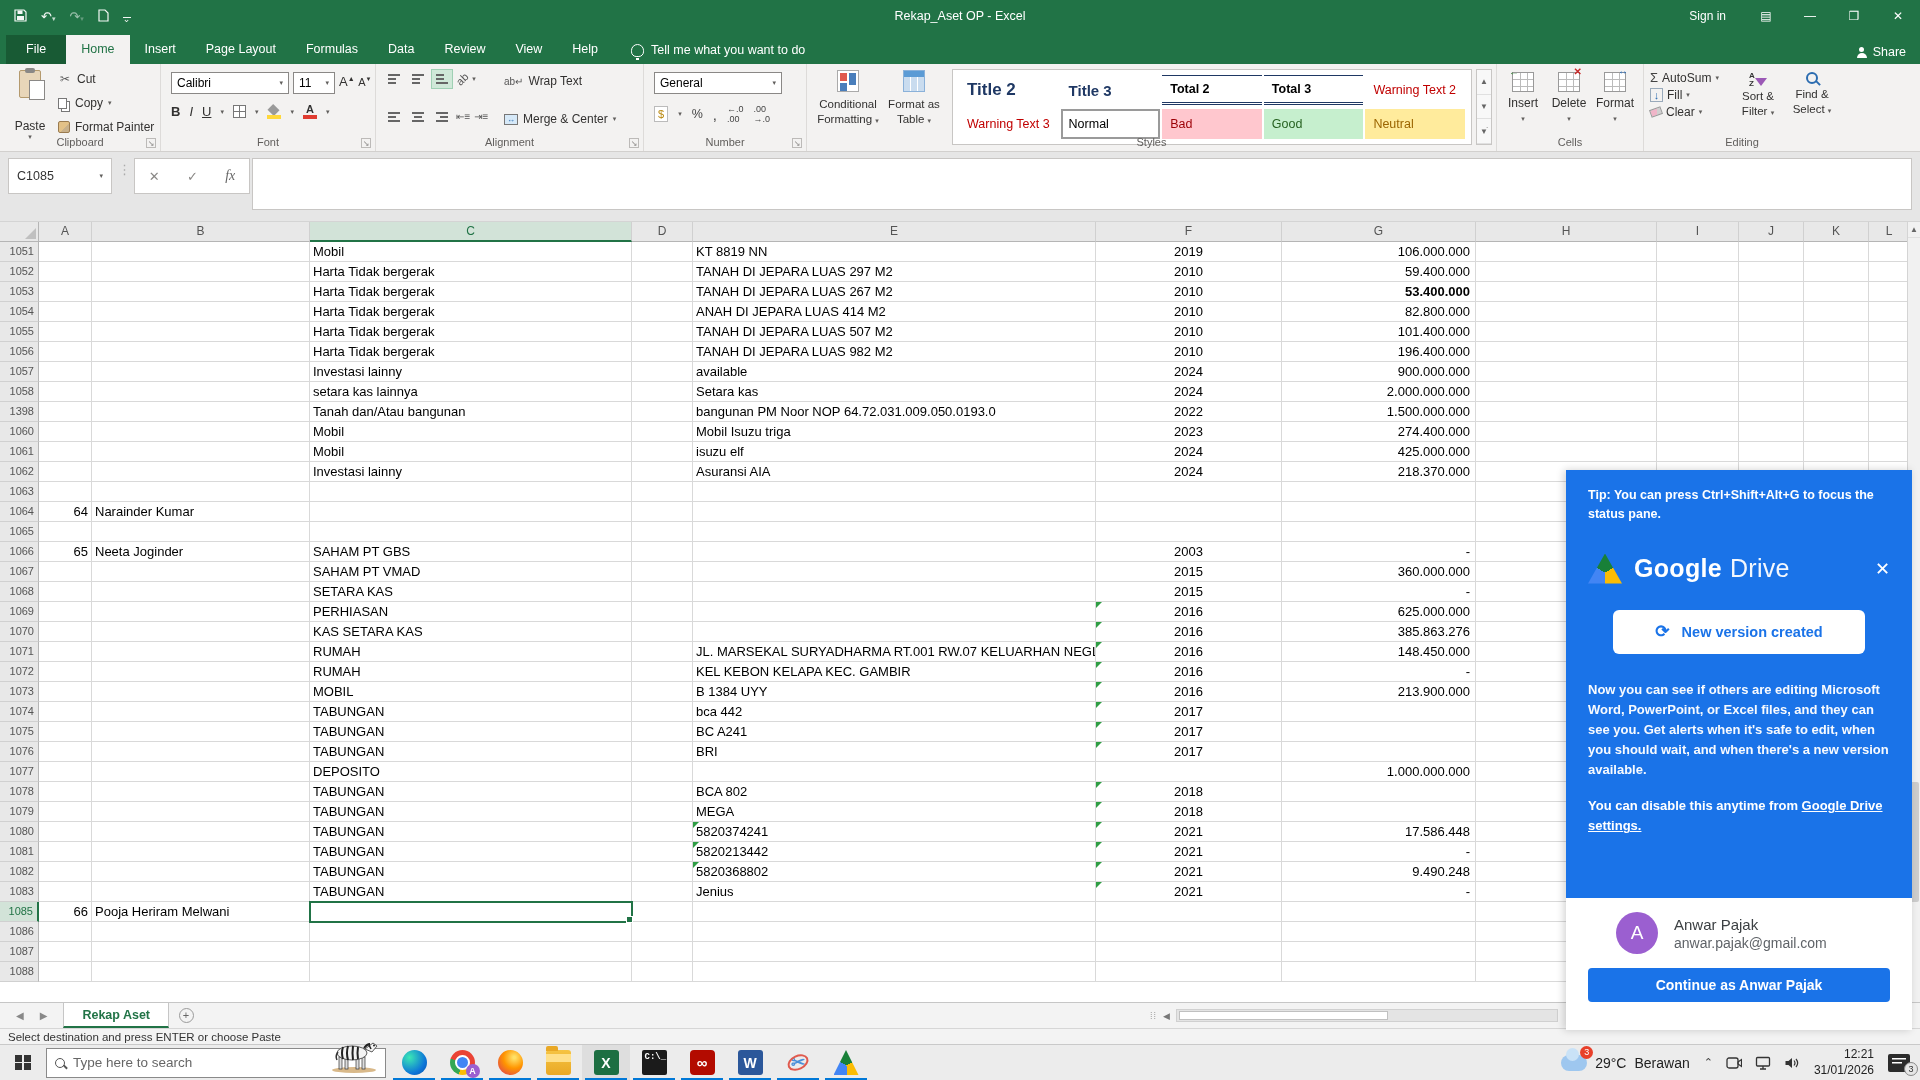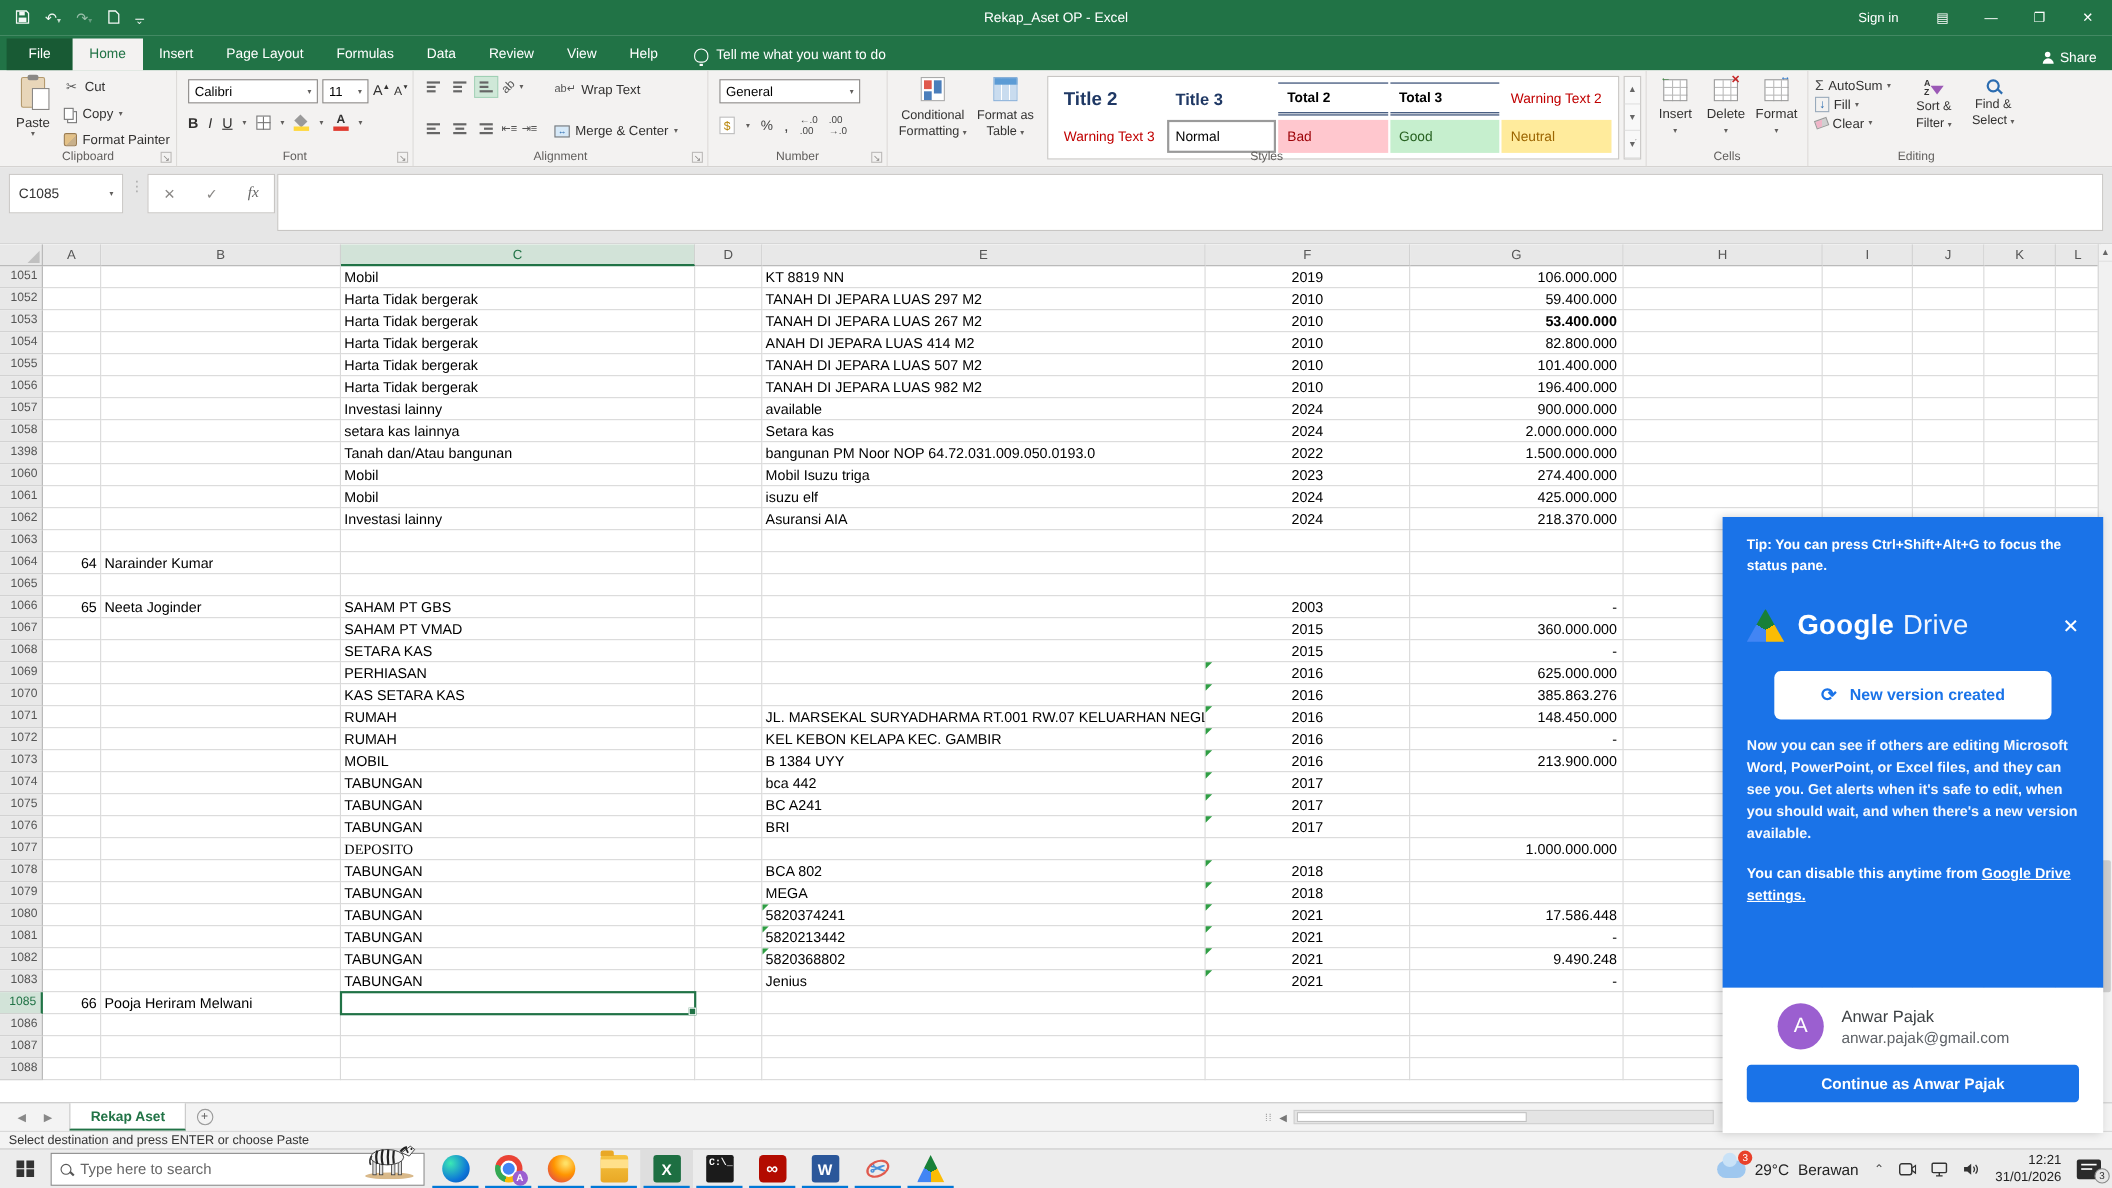--- a/index.html
+++ b/index.html
@@ -223,21 +223,21 @@
   .gd-blue { background:#1a73e8; color:#fff; padding:16px 22px 18px; height:428px; }
   .gd-tip { font-size:12.5px; font-weight:bold; line-height:1.5; }
   .gd-logo-row { display:flex; align-items:center; margin-top:30px; gap:12px; }
   .gd-tri { width:34px; height:30px; clip-path:polygon(50% 0, 100% 100%, 0 100%); background:conic-gradient(from -60deg at 50% 62%, #188038 0 120deg, #fbbc04 120deg 240deg, #4285f4 240deg 360deg); }
   .gd-brand { font-size:25px; letter-spacing:.3px; }
   .gd-brand .g1 { font-weight:bold; } .gd-brand .g2 { font-weight:normal; margin-left:8px; opacity:.95;}
   .gd-close { margin-left:auto; font-size:18px; color:#fff; }
   .gd-verbtn { margin:26px auto 0; width:252px; height:44px; background:#fff; border-radius:6px; display:flex; align-items:center; justify-content:center; gap:12px; color:#1a73e8; font-size:14.5px; font-weight:bold; }
   .gd-refresh { font-size:17px; font-weight:bold; }
   .gd-head { margin-top:34px; font-size:22px; line-height:1.35; font-weight:normal; }
-  .gd-body { margin-top:14px; font-size:13px; font-weight:bold; line-height:1.55; opacity:.97;}
+  .gd-body { margin-top:26px; font-size:13px; font-weight:bold; line-height:1.55; opacity:.97;}
   .gd-disable { margin-top:16px; font-size:13px; font-weight:bold; line-height:1.55; }
   .gd-disable u { text-decoration:underline; }
   .gd-white { background:#fff; height:132px; padding:14px 22px; }
   .gd-user { display:flex; align-items:center; gap:16px; padding-left:28px; }
   .gd-avatar { width:42px; height:42px; border-radius:50%; background:#9b5fd0; color:#fff; display:flex; align-items:center; justify-content:center; font-size:19px; }
   .gd-name { font-size:15px; color:#3c4043; }
   .gd-email { font-size:14px; color:#5f6368; margin-top:2px;}
   .gd-continue { margin-top:14px; width:100%; height:34px; background:#1a73e8; color:#fff; border:none; border-radius:4px; font-size:14px; font-weight:bold; font-family:"Liberation Sans", sans-serif; }
 </style>
 </head>
@@ -293,21 +293,21 @@
       <span class="person"></span>
       <span>Share</span>
     </span>
   </div>
 
   <div class="ribbon">
 
     <div class="rgroup g-clip">
       <div class="paste-big">
         <span class="ic-clipboard"></span>
-        <span class="rbtn-lbl" style="margin-top:6px">Paste</span>
+        <span class="rbtn-lbl" style="margin-top:21px">Paste</span>
         <span class="arrow">▾</span>
       </div>
       <div class="clip-small" style="top:8px">
           <span class="ico12">✂</span>
           <span>Cut</span>
         </div>
       <div class="clip-small" style="top:32px">
           <span class="ic-copy"></span>
           <span style="margin-left:3px">Copy</span>
           <span class="arrow">▾</span>
@@ -899,21 +899,21 @@
           <div class="g-cell" style="width: 181px;"></div>
           <div class="g-cell" style="width: 82px;"></div>
           <div class="g-cell" style="width: 65px;"></div>
           <div class="g-cell" style="width: 65px;"></div>
           <div class="g-cell" style="width: 41px;"></div>
         </div>
         <div class="g-row">
           <div class="g-gut">1077</div>
           <div class="g-cell" style="width: 53px;"></div>
           <div class="g-cell" style="width: 218px;"></div>
-          <div class="g-cell" style="width: 322px; font-family: Liberation Serif, serif;"><span class="cv cv-C">DEPOSITO</span></div>
+          <div class="g-cell" style="width: 322px;"><span class="cv cv-C">DEPOSITO</span></div>
           <div class="g-cell" style="width: 61px;"></div>
           <div class="g-cell" style="width: 403px;"></div>
           <div class="g-cell" style="width: 186px;"></div>
           <div class="g-cell" style="width: 194px;"><span class="cv cv-G">1.000.000.000</span></div>
           <div class="g-cell" style="width: 181px;"></div>
           <div class="g-cell" style="width: 82px;"></div>
           <div class="g-cell" style="width: 65px;"></div>
           <div class="g-cell" style="width: 65px;"></div>
           <div class="g-cell" style="width: 41px;"></div>
         </div>

